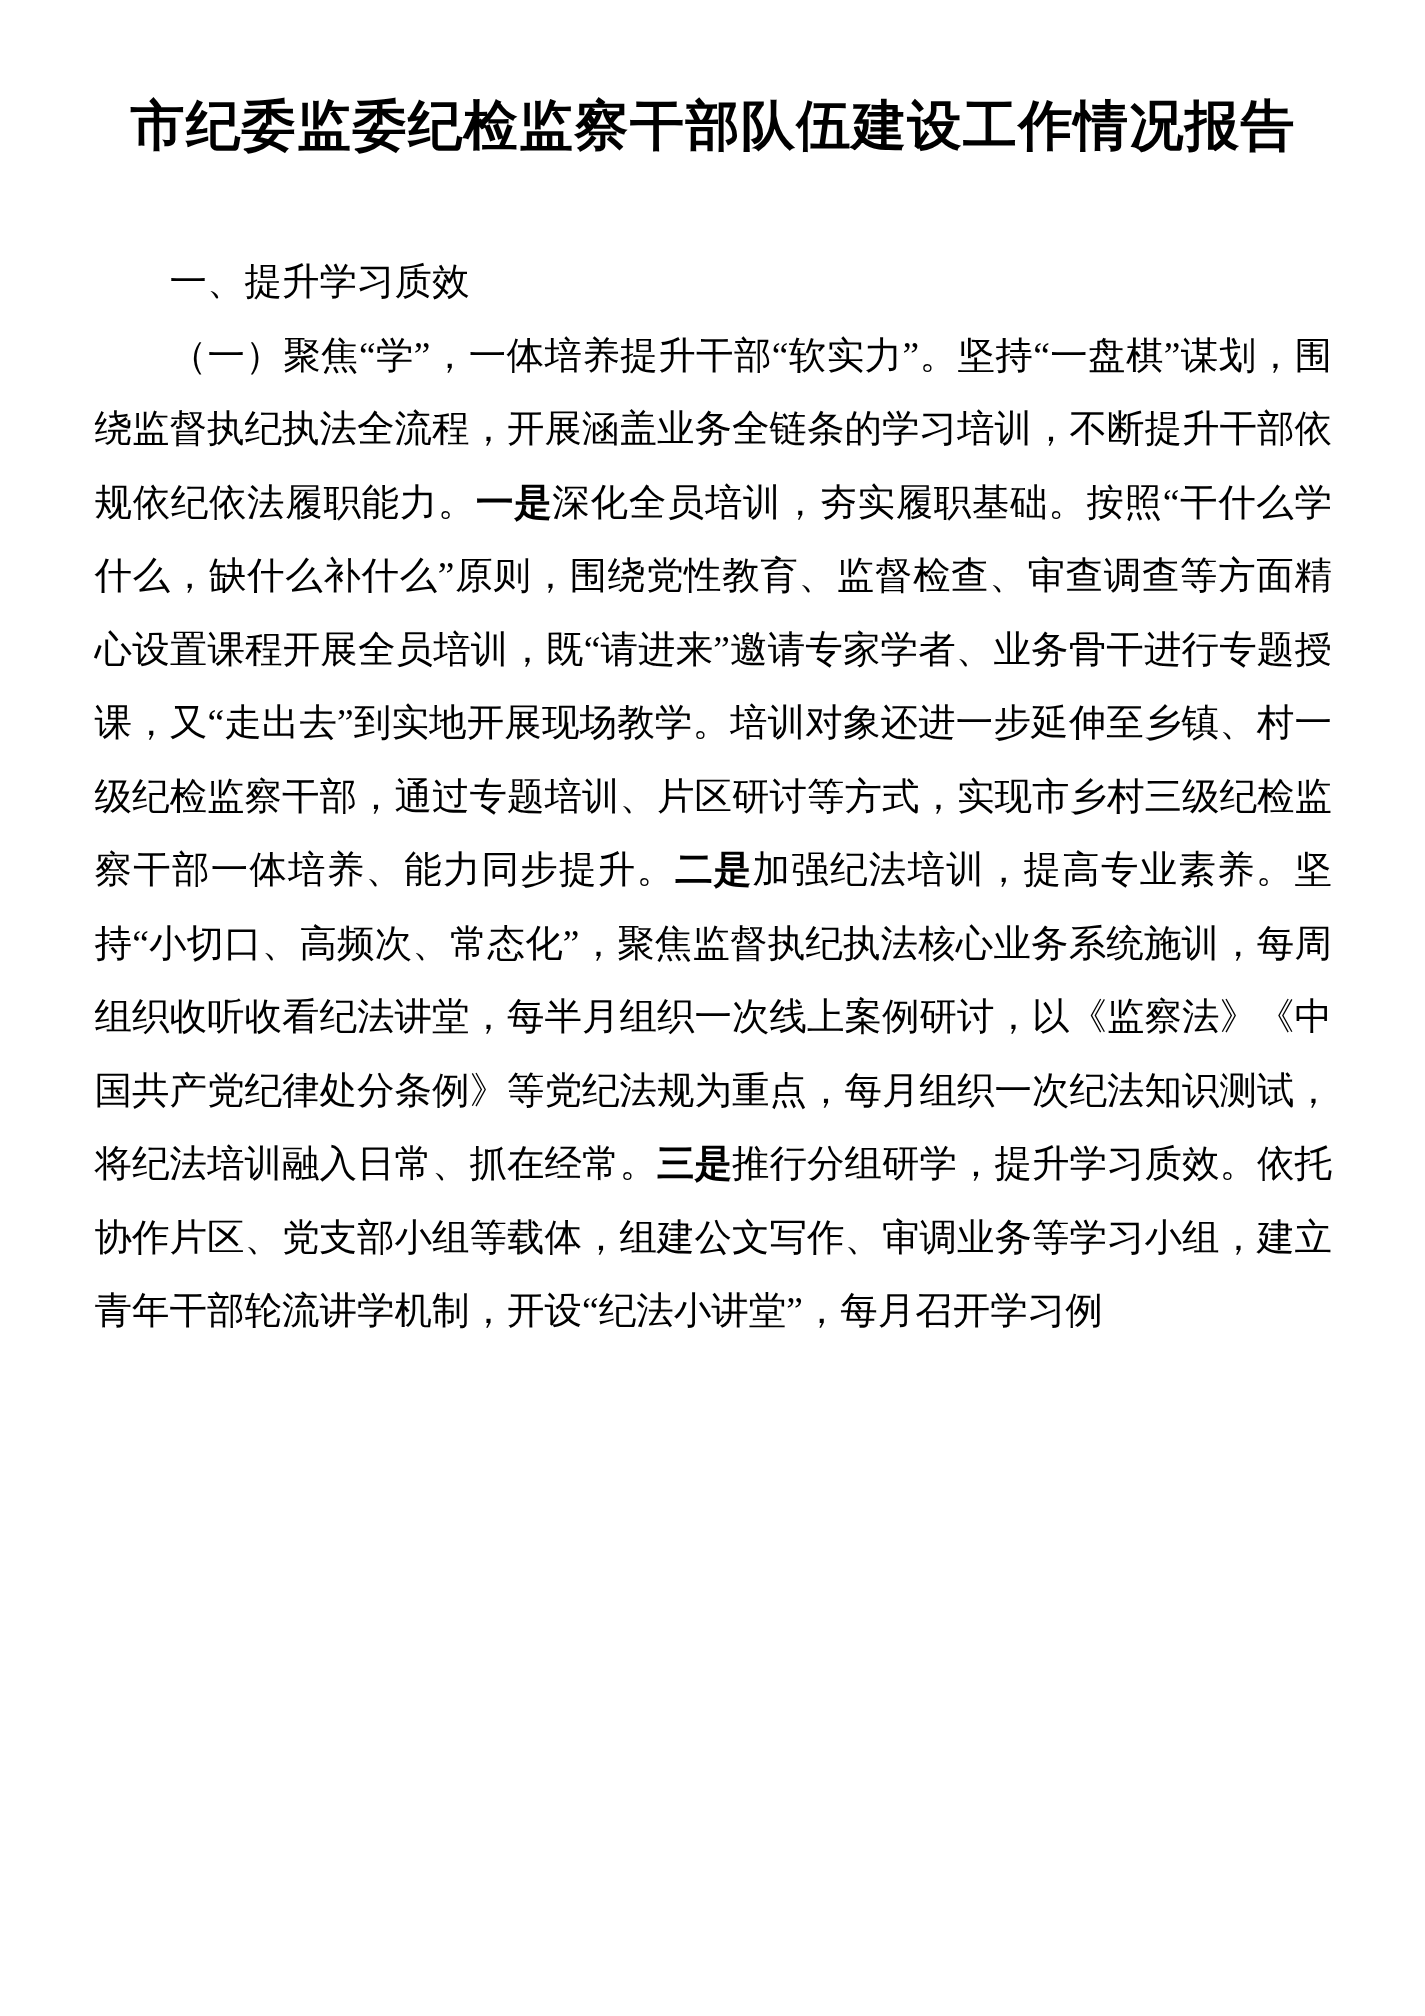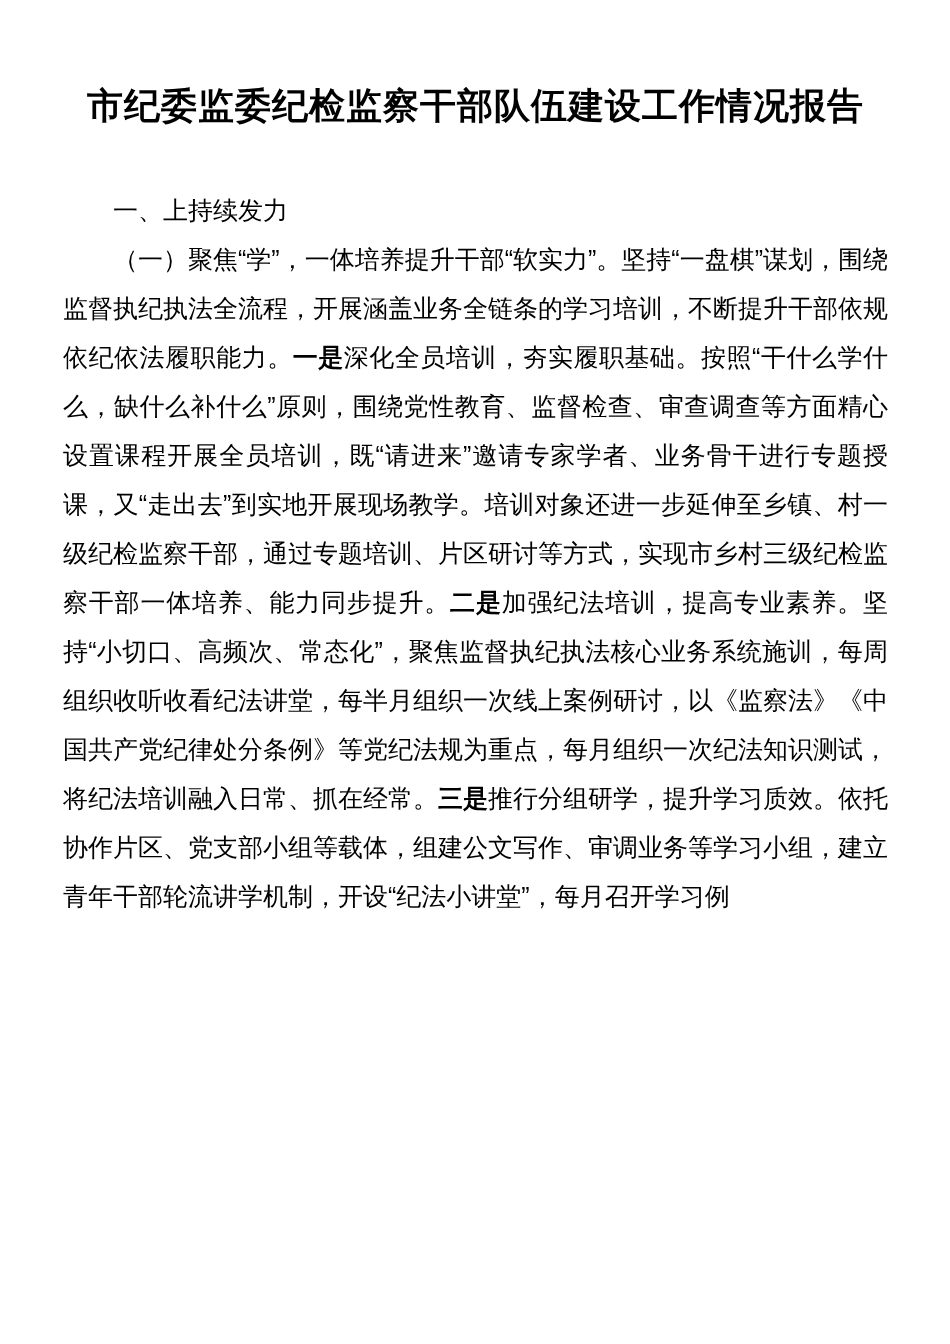--- a/index.html
+++ b/index.html
@@ -6,23 +6,23 @@
     margin: 0;
     padding: 0;
     background: #ffffff;
   }
   .page {
     position: relative;
     width: 950px;
     height: 1344px;
     background: #ffffff;
     color: #000000;
-    font-family: Liberation Sans, sans-serif;
+    font-family: Liberation Serif, serif;
     box-sizing: border-box;
-    padding: 80px 62px 0 63px;
+    padding: 58px 62px 0 63px;
     overflow: hidden;
   }
   .doc-title {
     font-size: 36px;
     font-weight: bold;
     text-align: center;
     line-height: 52px;
     margin: 0 0 54px 0;
     letter-spacing: 1px;
     white-space: nowrap;
@@ -38,16 +38,16 @@
   .bold {
     font-weight: bold;
   }
 </style>
 </head>
 <body>
 
 <div class="page">
   <h1 class="doc-title">市纪委监委纪检监察干部队伍建设工作情况报告</h1>
   <div>
-      <p class="para"><span>一、上持续发力</span></p>
+      <p class="para"><span>一、提升学习质效</span></p>
       <p class="para"><span>（一）聚焦“学”，一体培养提升干部“软实力”。坚持“一盘棋”谋划，围绕监督执纪执法全流程，开展涵盖业务全链条的学习培训，不断提升干部依规依纪依法履职能力。</span><span class="bold">一是</span><span>深化全员培训，夯实履职基础。按照“干什么学什么，缺什么补什么”原则，围绕党性教育、监督检查、审查调查等方面精心设置课程开展全员培训，既“请进来”邀请专家学者、业务骨干进行专题授课，又“走出去”到实地开展现场教学。培训对象还进一步延伸至乡镇、村一级纪检监察干部，通过专题培训、片区研讨等方式，实现市乡村三级纪检监察干部一体培养、能力同步提升。</span><span class="bold">二是</span><span>加强纪法培训，提高专业素养。坚持“小切口、高频次、常态化”，聚焦监督执纪执法核心业务系统施训，每周组织收听收看纪法讲堂，每半月组织一次线上案例研讨，以《监察法》《中国共产党纪律处分条例》等党纪法规为重点，每月组织一次纪法知识测试，将纪法培训融入日常、抓在经常。</span><span class="bold">三是</span><span>推行分组研学，提升学习质效。依托协作片区、党支部小组等载体，组建公文写作、审调业务等学习小组，建立青年干部轮流讲学机制，开设“纪法小讲堂”，每月召开学习例</span></p>
     </div>
 </div>
 
 </body></html>

